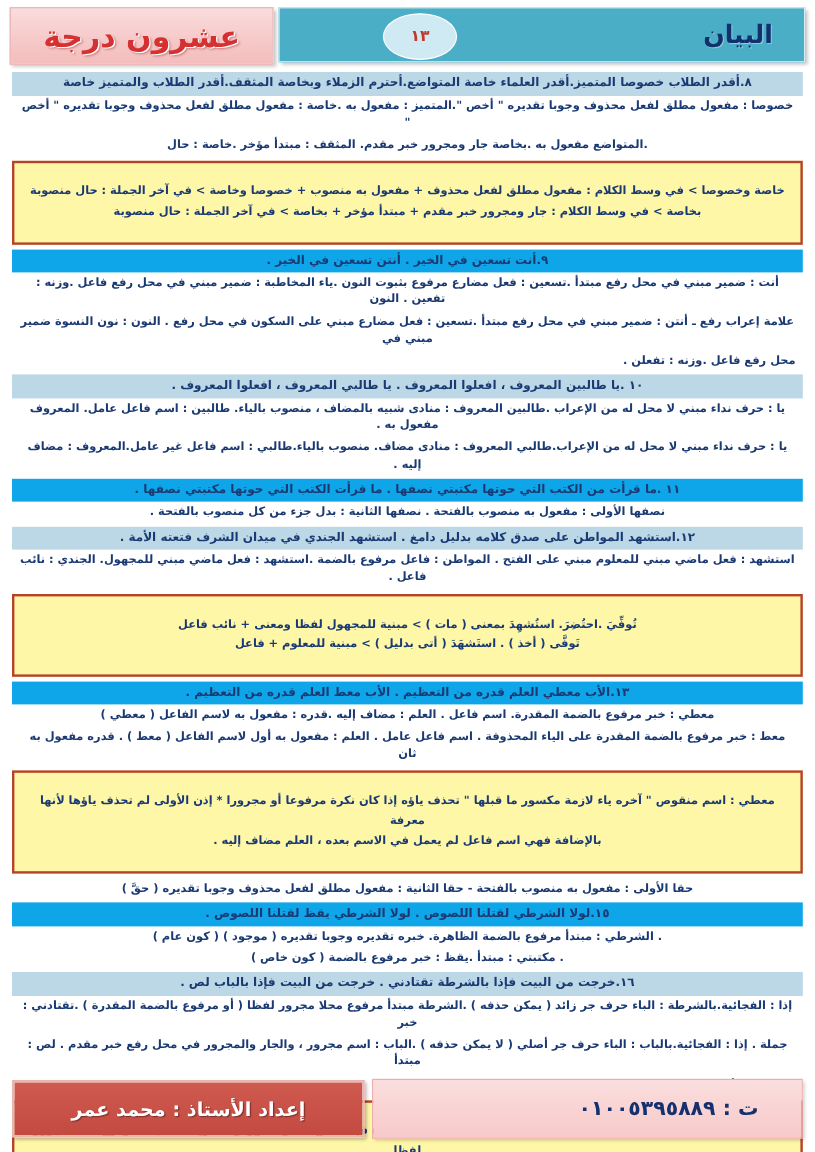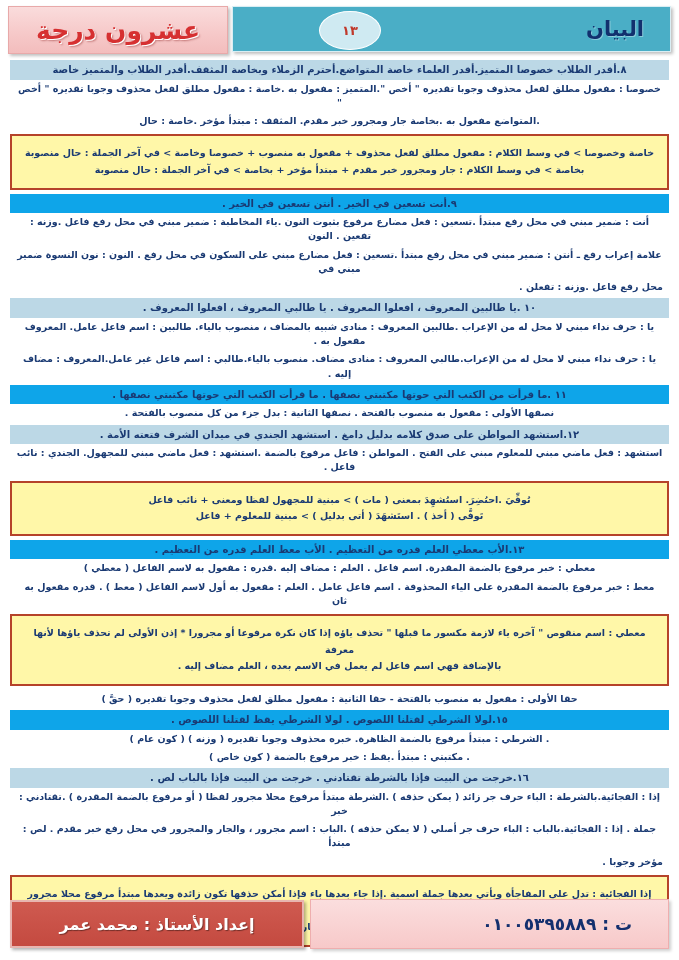--- a/index.html
+++ b/index.html
@@ -117,21 +117,21 @@
     text-align: center;
     box-sizing: border-box;
   }
   .line.right { text-align: right; }
   .line.left  { text-align: right; }
 
   .yellowbox {
     background: #fff7a8;
     border: 2px solid #b5432a;
     margin: 4px 0;
-    padding: 9px 8px;
+    padding: 16px 8px;
     box-sizing: border-box;
   }
   .yellowbox .yline {
     font-size: 9.5px;
     font-weight: bold;
     line-height: 1.75;
     color: #1a3a73;
     text-align: center;
   }
 
@@ -237,21 +237,21 @@
     <div class="line">معط : خبر مرفوع بالضمة المقدرة على الياء المحذوفة . اسم فاعل عامل . العلم : مفعول به أول لاسم الفاعل ( معط ) . قدره مفعول به ثان</div>
 
     <div class="yellowbox">
       <div class="yline">معطي : اسم منقوص " آخره ياء لازمة مكسور ما قبلها "  تحذف ياؤه إذا كان نكرة مرفوعا أو مجرورا   * إذن الأولى لم تحذف ياؤها لأنها معرفة</div>
       <div class="yline">بالإضافة فهي اسم فاعل لم يعمل في الاسم بعده ، العلم مضاف إليه .</div>
     </div>
 
     <div class="line">حقا الأولى : مفعول به منصوب بالفتحة    - حقا الثانية : مفعول مطلق لفعل محذوف وجوبا تقديره ( حقَّ )</div>
 
     <div class="band peach">١٥.لولا الشرطي لقتلنا اللصوص          . لولا الشرطي يقظ لقتلنا اللصوص .</div>
-    <div class="line">. الشرطي : مبتدأ مرفوع بالضمة الظاهرة. خبره محذوف وجوبا تقديره ( وزنه ) ( كون عام )</div>
+    <div class="line">. الشرطي : مبتدأ مرفوع بالضمة الظاهرة. خبره تقديره وجوبا تقديره ( موجود ) ( كون عام )</div>
     <div class="line">. مكتبتي : مبتدأ .يقظ : خبر مرفوع بالضمة ( كون خاص )</div>
 
     <div class="band blue">١٦.خرجت من البيت فإذا بالشرطة تقتادني . خرجت من البيت فإذا بالباب لص .</div>
     <div class="line">إذا : الفجائية.بالشرطة : الباء حرف جر زائد ( يمكن حذفه ) .الشرطة مبتدأ مرفوع محلا مجرور لفظا ( أو مرفوع بالضمة المقدرة ) .تقتادني : خبر</div>
     <div class="line">جملة . إذا : الفجائية.بالباب : الباء حرف جر أصلي ( لا يمكن حذفه ) .الباب : اسم مجرور ، والجار والمجرور في محل رفع خبر مقدم . لص : مبتدأ</div>
     <div class="line right">مؤخر وجوبا .</div>
 
     <div class="yellowbox">
       <div class="yline">إذا الفجائية : تدل على المفاجأة ويأتي بعدها جملة اسمية .إذا جاء بعدها باء فإذا أمكن حذفها تكون زائدة ويعدها مبتدأ مرفوع محلا مجرور لفظا</div>
       <div class="yline">إذا لم تكن الباء زائدة ( أي لا يمكن حذفها ) ، فالجار والمجرور خبر مقدم + مبتدأ مؤخر</div>

